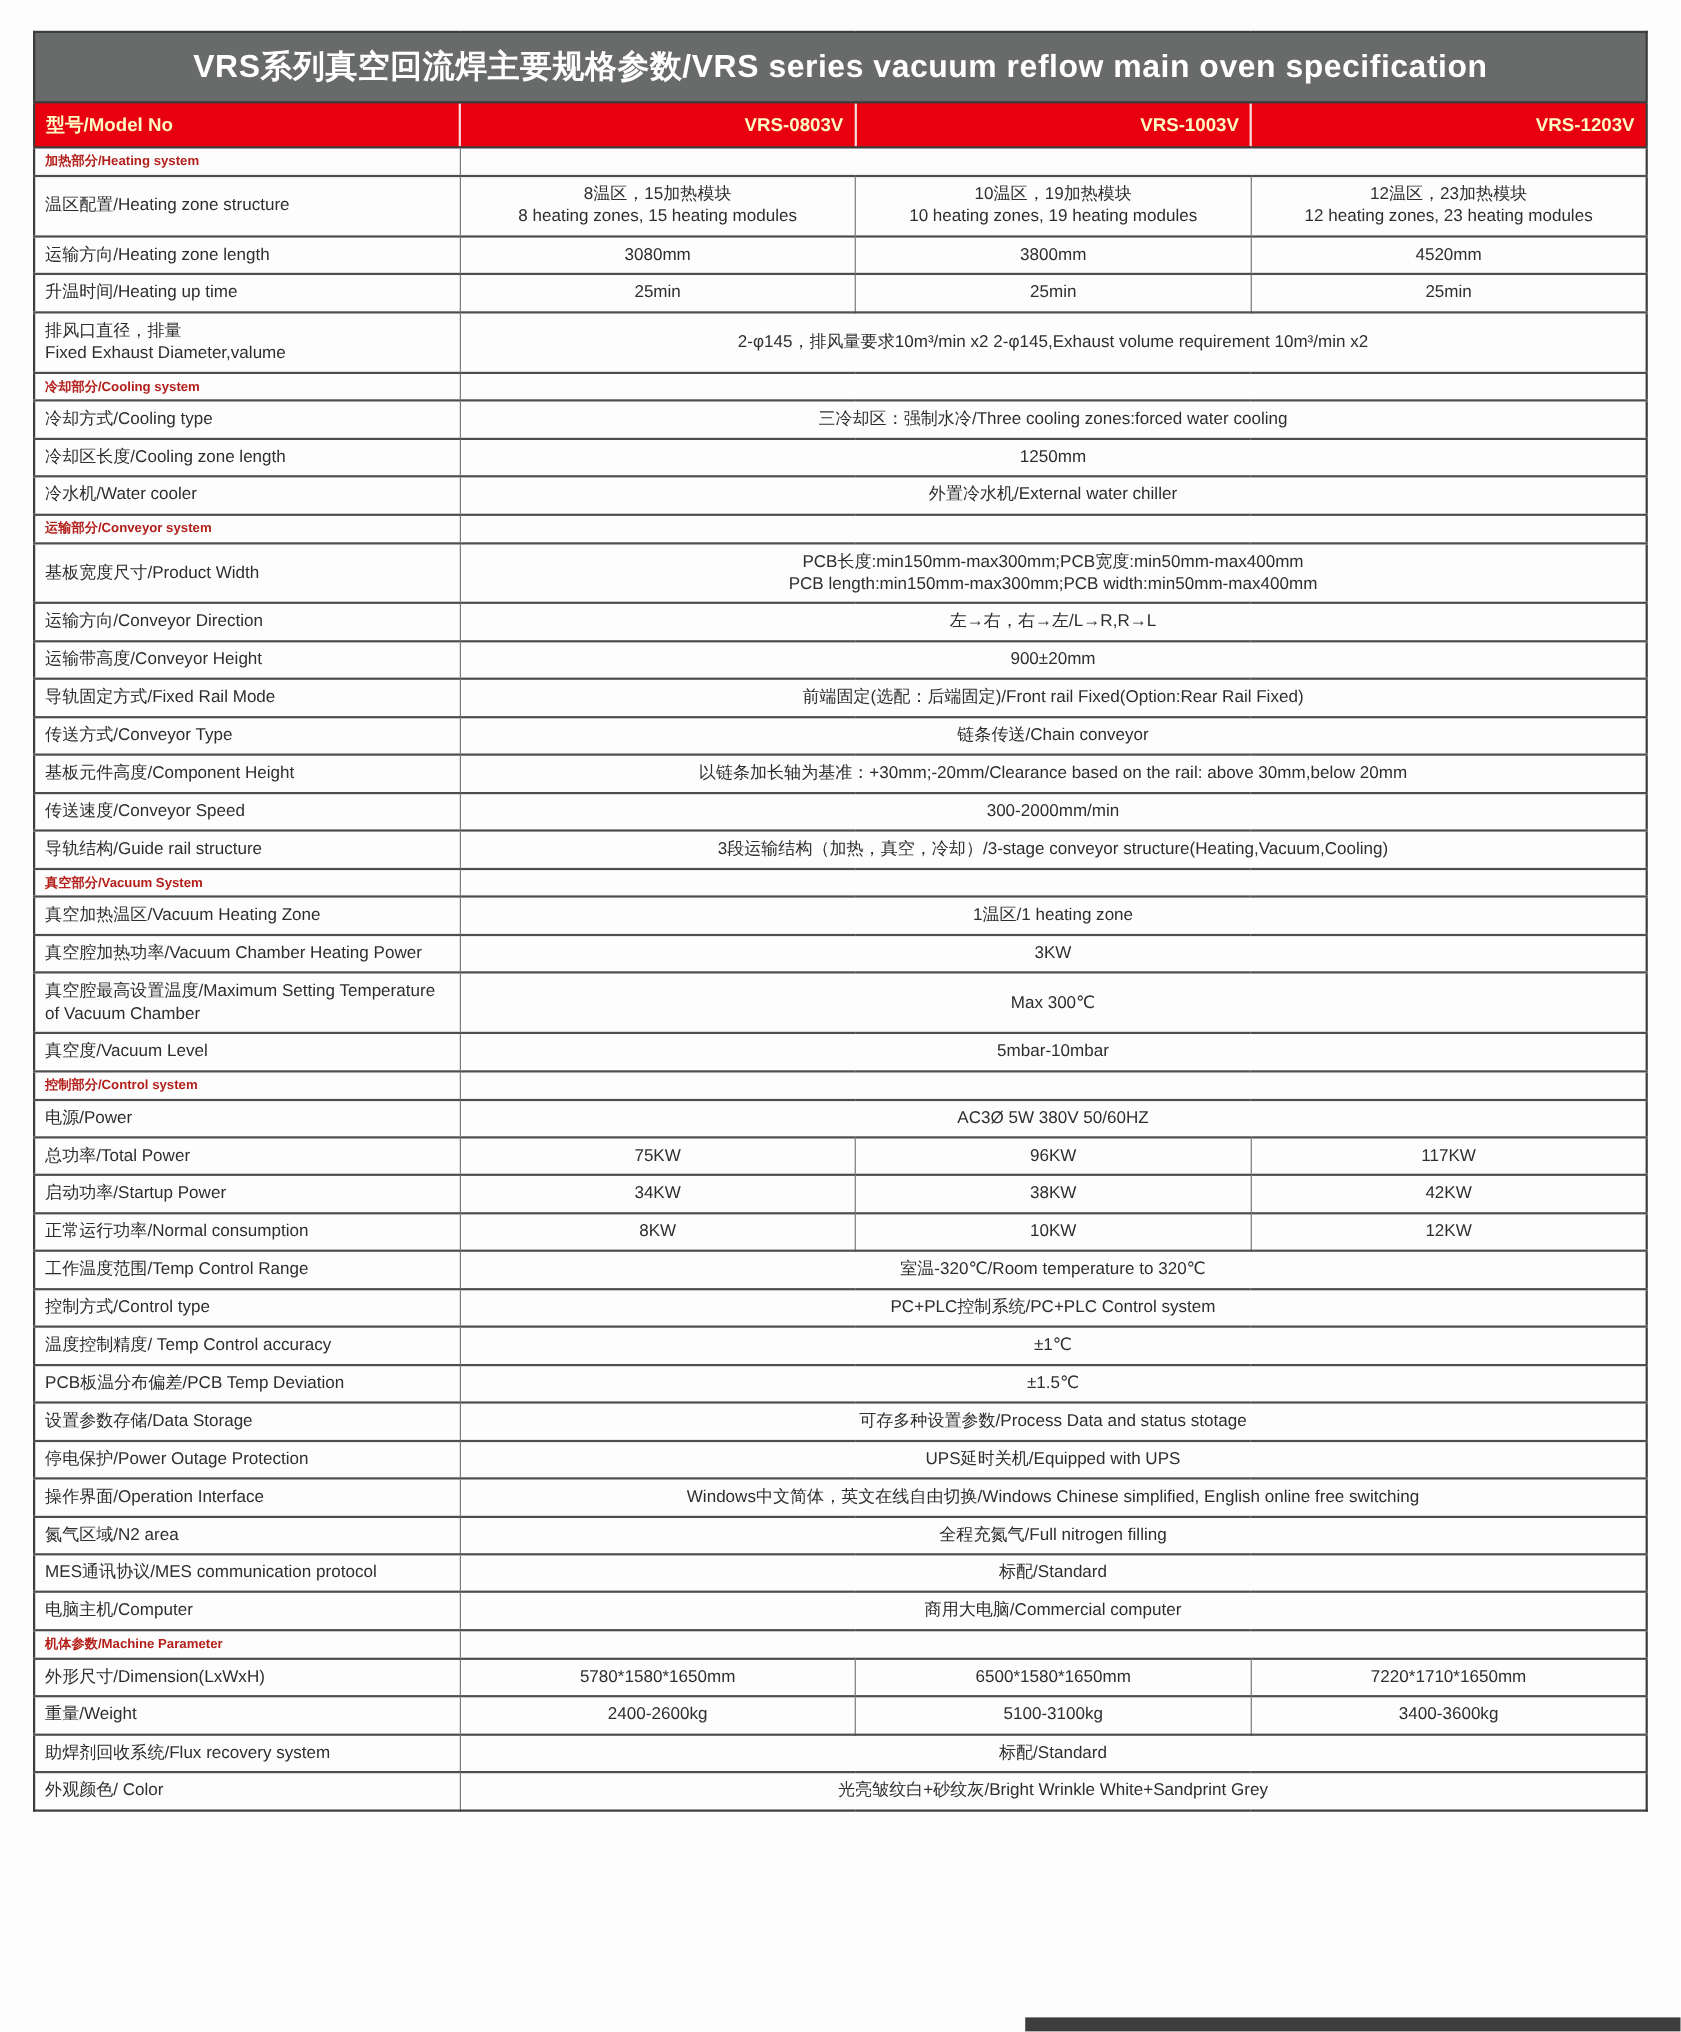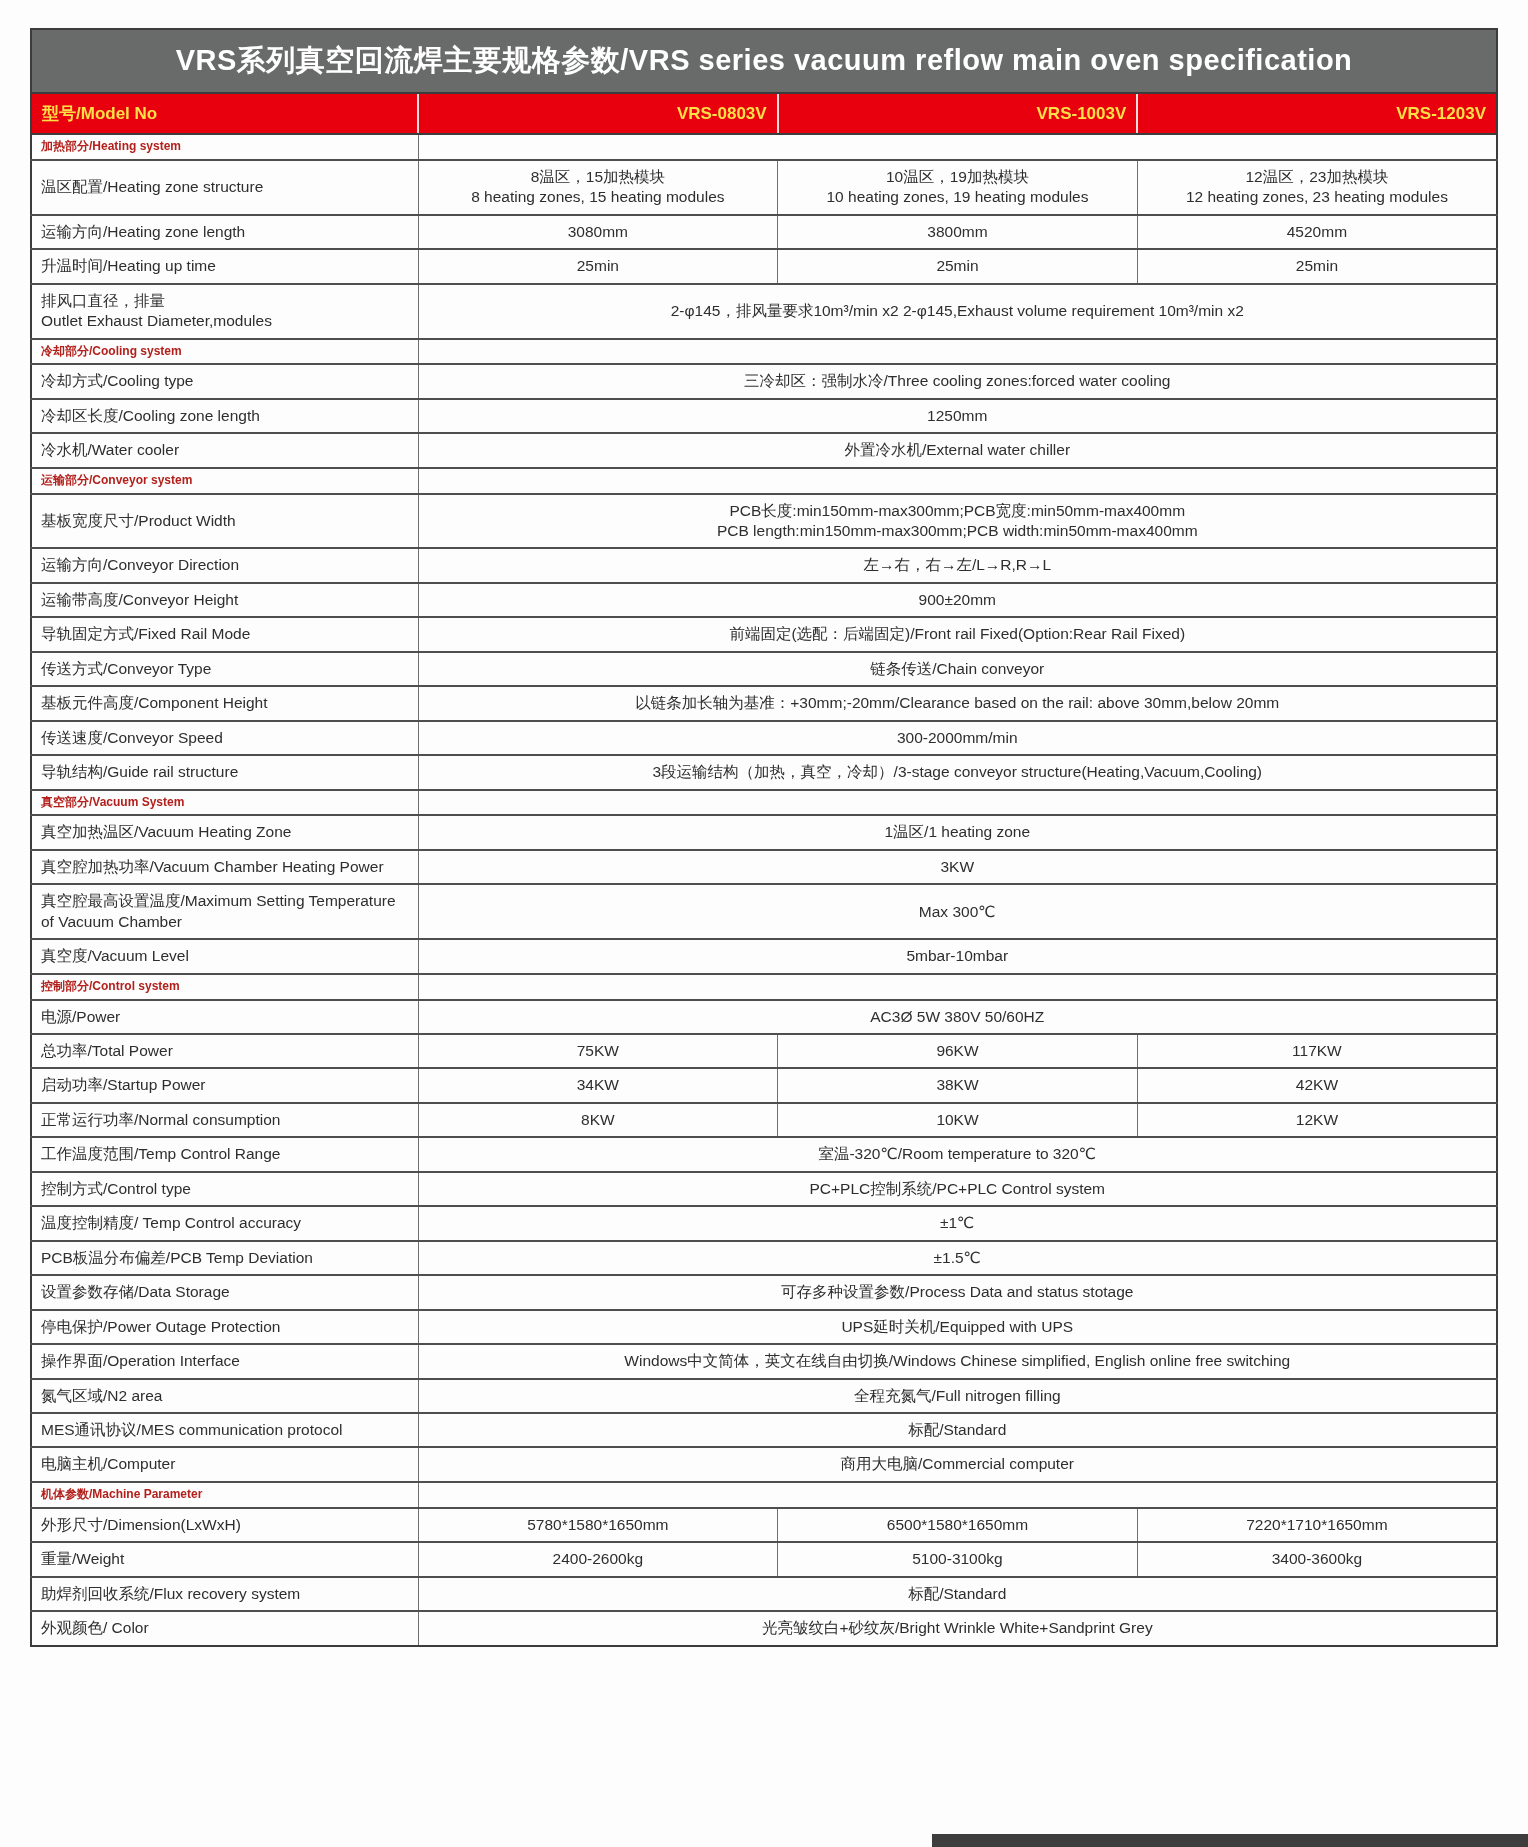--- a/index.html
+++ b/index.html
@@ -32,21 +32,21 @@
     color: #ffffff;
     font-size: 29px;
     font-weight: bold;
     text-align: center;
     padding: 11px 6px;
     letter-spacing: 0.5px;
     border-bottom: 2px solid #3c3c3c;
   }
   tr.model-row td {
     background: #e8000f;
-    color: #fde047;
+    color: #fef9c3;
     font-size: 17px;
     font-weight: bold;
     padding: 8px 10px;
     border-bottom: 2px solid #3c3c3c;
   }
   tr.model-row td.model-label { text-align: left; }
   tr.model-row td.model-cell {
     text-align: right;
     border-left: 2px solid #f6dcdc;
   }
@@ -133,21 +133,21 @@
           <td class="value" data-name="spec-value">4520mm</td>
         </tr>
         <tr data-name="spec-row">
           <td class="label" data-name="spec-label">升温时间/Heating up time</td>
           <td class="value" data-name="spec-value">25min</td>
           <td class="value" data-name="spec-value">25min</td>
           <td class="value" data-name="spec-value">25min</td>
         </tr>
         <tr data-name="spec-row">
           <td class="label" data-name="spec-label">排风口直径，排量
-Outlet Exhaust Diameter,modules</td>
+Fixed Exhaust Diameter,valume</td>
           <td colspan="3" class="value" data-name="spec-value">2-φ145，排风量要求10m³/min x2   2-φ145,Exhaust volume requirement 10m³/min x2</td>
         </tr>
         <tr data-name="section-header-row">
           <td class="label section" data-name="section-title">冷却部分/Cooling system</td>
           <td colspan="3" class="section-rest" data-name="section-spacer"></td>
         </tr>
         <tr data-name="spec-row">
           <td class="label" data-name="spec-label">冷却方式/Cooling type</td>
           <td colspan="3" class="value" data-name="spec-value">三冷却区：强制水冷/Three cooling zones:forced water cooling</td>
         </tr>

